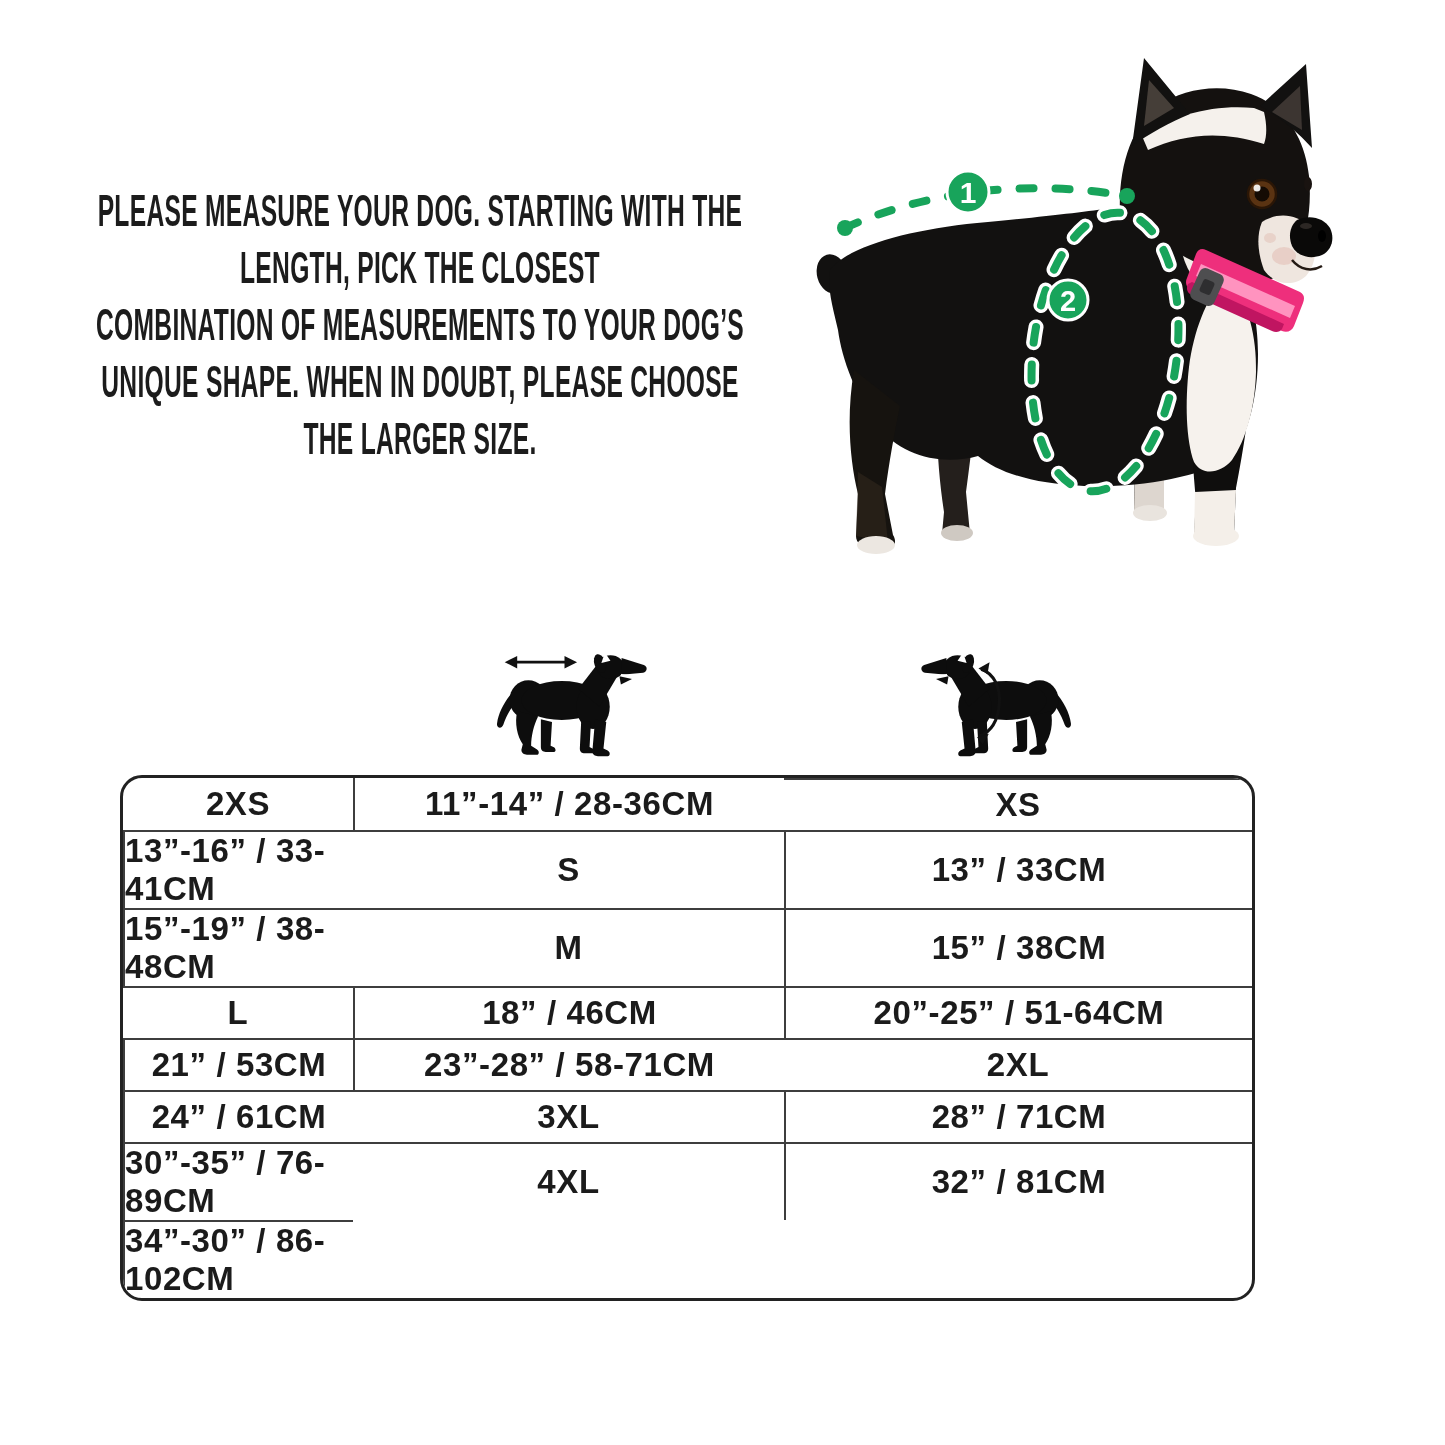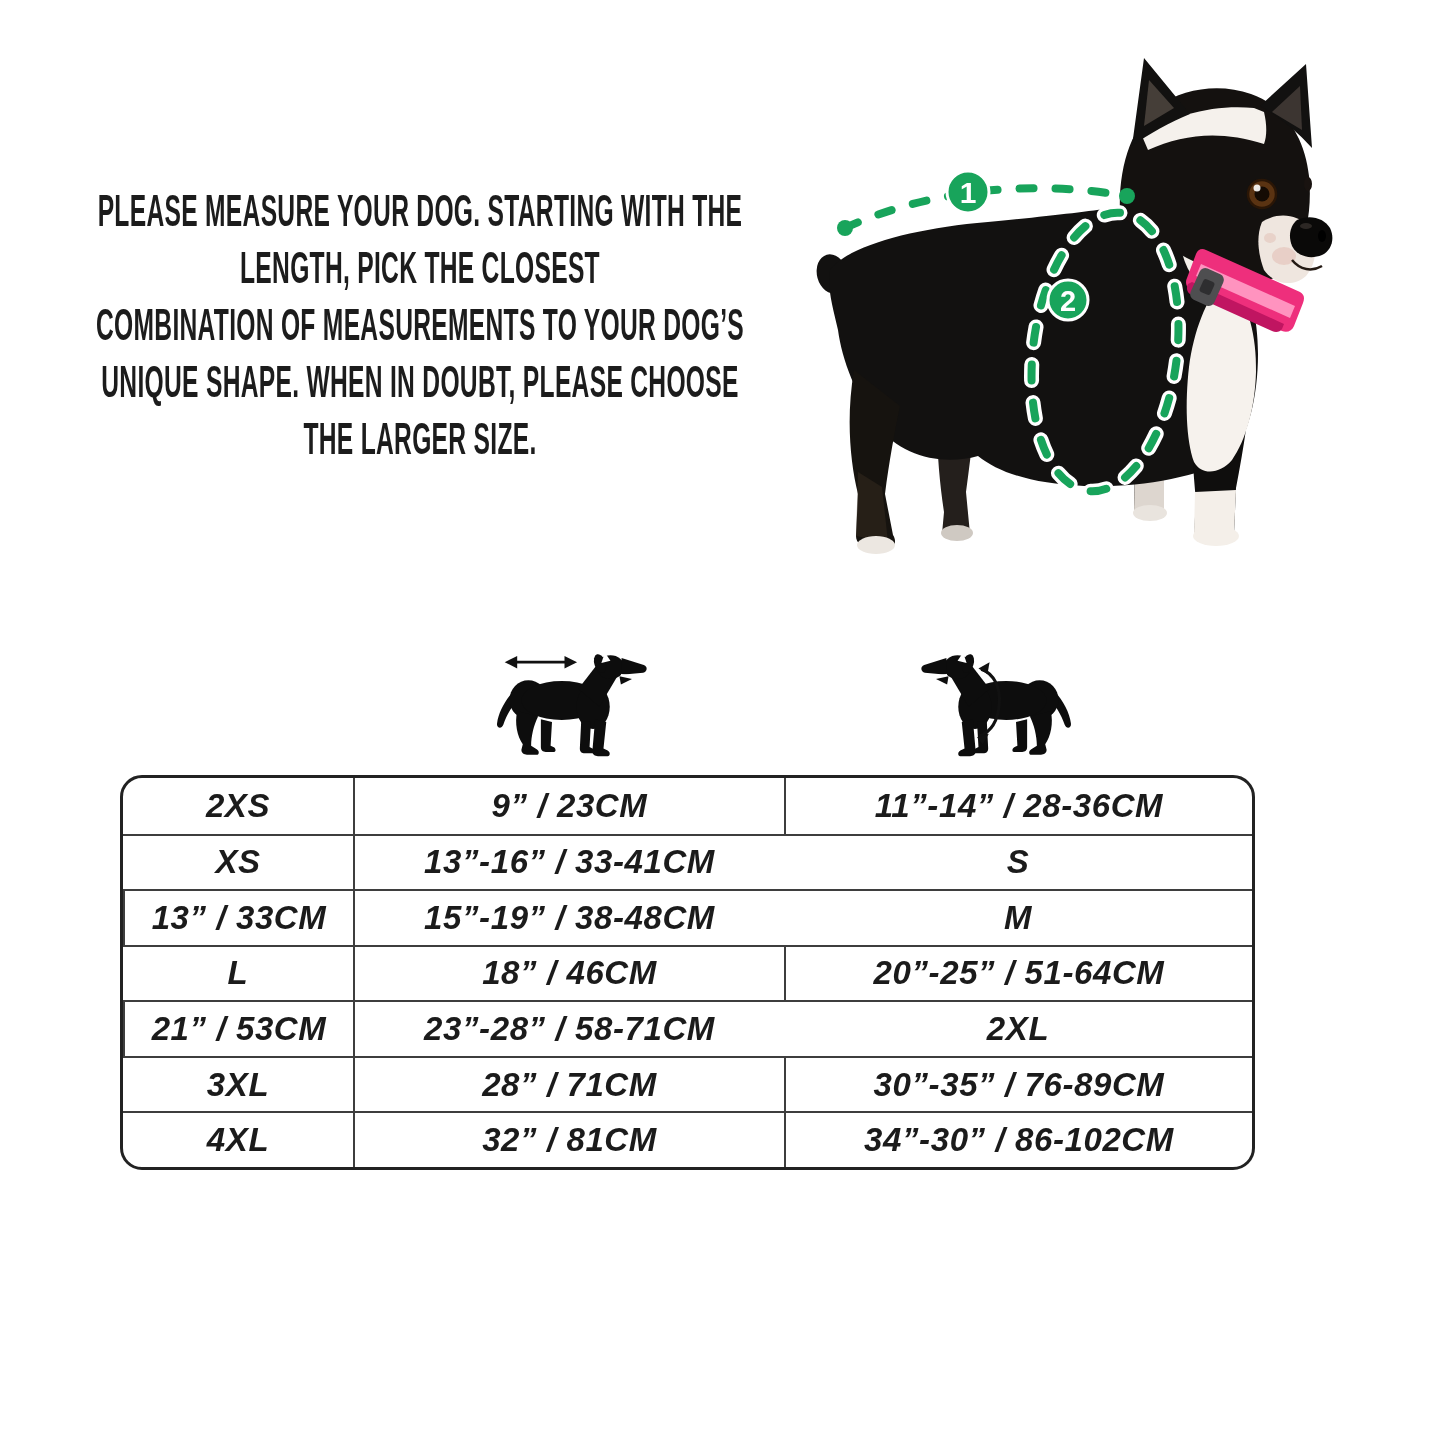--- a/index.html
+++ b/index.html
@@ -18,24 +18,24 @@
   .photo{position:absolute;left:792px;top:42px;width:560px;height:530px;}
   .photo svg{width:100%;height:100%;display:block;}
 
   
   .icon-length{position:absolute;left:488px;top:626px;width:160px;height:142px;}
   .icon-girth {position:absolute;left:920px;top:626px;width:160px;height:142px;}
   .icon-length svg,.icon-girth svg{width:100%;height:100%;display:block;}
 
   
   .size-table{
-    position:absolute;left:120px;top:775px;width:1135px;height:395px;
+    position:absolute;left:120px;top:775px;width:1135px;height:526px;
     border:3px solid #222;border-radius:22px;overflow:hidden;
     display:grid;grid-template-columns:230px 431px 1fr;grid-auto-rows:1fr;
-    background:#fff;box-sizing:border-box;font-style:italic;
+    background:#fff;box-sizing:border-box;
   }
   .cell{
     display:flex;align-items:center;justify-content:center;
     font-size:33px;font-weight:bold;letter-spacing:.6px;color:#1b1b1b;
     border-top:2.5px solid #3e3e3e;
   }
   .cell.c2,.cell.c3{border-left:2.5px solid #3e3e3e;}
   .cell.r0{border-top:none;}
   .hidden-defs{position:absolute;width:0;height:0;overflow:hidden;}
 </style>
@@ -165,40 +165,41 @@
     <g>
       <path d="M 88,50 C 106,56 116,76 114,100 C 112,124 102,140 86,146" fill="none" stroke="#111" stroke-width="4.5"></path>
       <path d="M 84,49 L 100,40 L 97,57 Z" fill="#111"></path>
       <path d="M 82,148 L 99,143 L 90,158 Z" fill="#111"></path>
     </g>
   </svg>
 </div>
 
 <div class="size-table">
   <div class="cell c1 r0">2XS</div>
-  <div class="cell c2 r0">9” / 23CM</div>
   <div class="cell c3 r0">11”-14” / 28-36CM</div>
 
   <div class="cell c1">XS</div>
   <div class="cell c3">13”-16” / 33-41CM</div>
 
   <div class="cell c1">S</div>
   <div class="cell c2">13” / 33CM</div>
   <div class="cell c3">15”-19” / 38-48CM</div>
 
   <div class="cell c1">M</div>
+  <div class="cell c2">15” / 38CM</div>
 
   <div class="cell c1">L</div>
   <div class="cell c2">18” / 46CM</div>
   <div class="cell c3">20”-25” / 51-64CM</div>
 
   <div class="cell c2">21” / 53CM</div>
   <div class="cell c3">23”-28” / 58-71CM</div>
 
   <div class="cell c1">2XL</div>
+  <div class="cell c2">24” / 61CM</div>
 
   <div class="cell c1">3XL</div>
   <div class="cell c2">28” / 71CM</div>
   <div class="cell c3">30”-35” / 76-89CM</div>
 
   <div class="cell c1">4XL</div>
   <div class="cell c2">32” / 81CM</div>
   <div class="cell c3">34”-30” / 86-102CM</div>
 </div>
 

